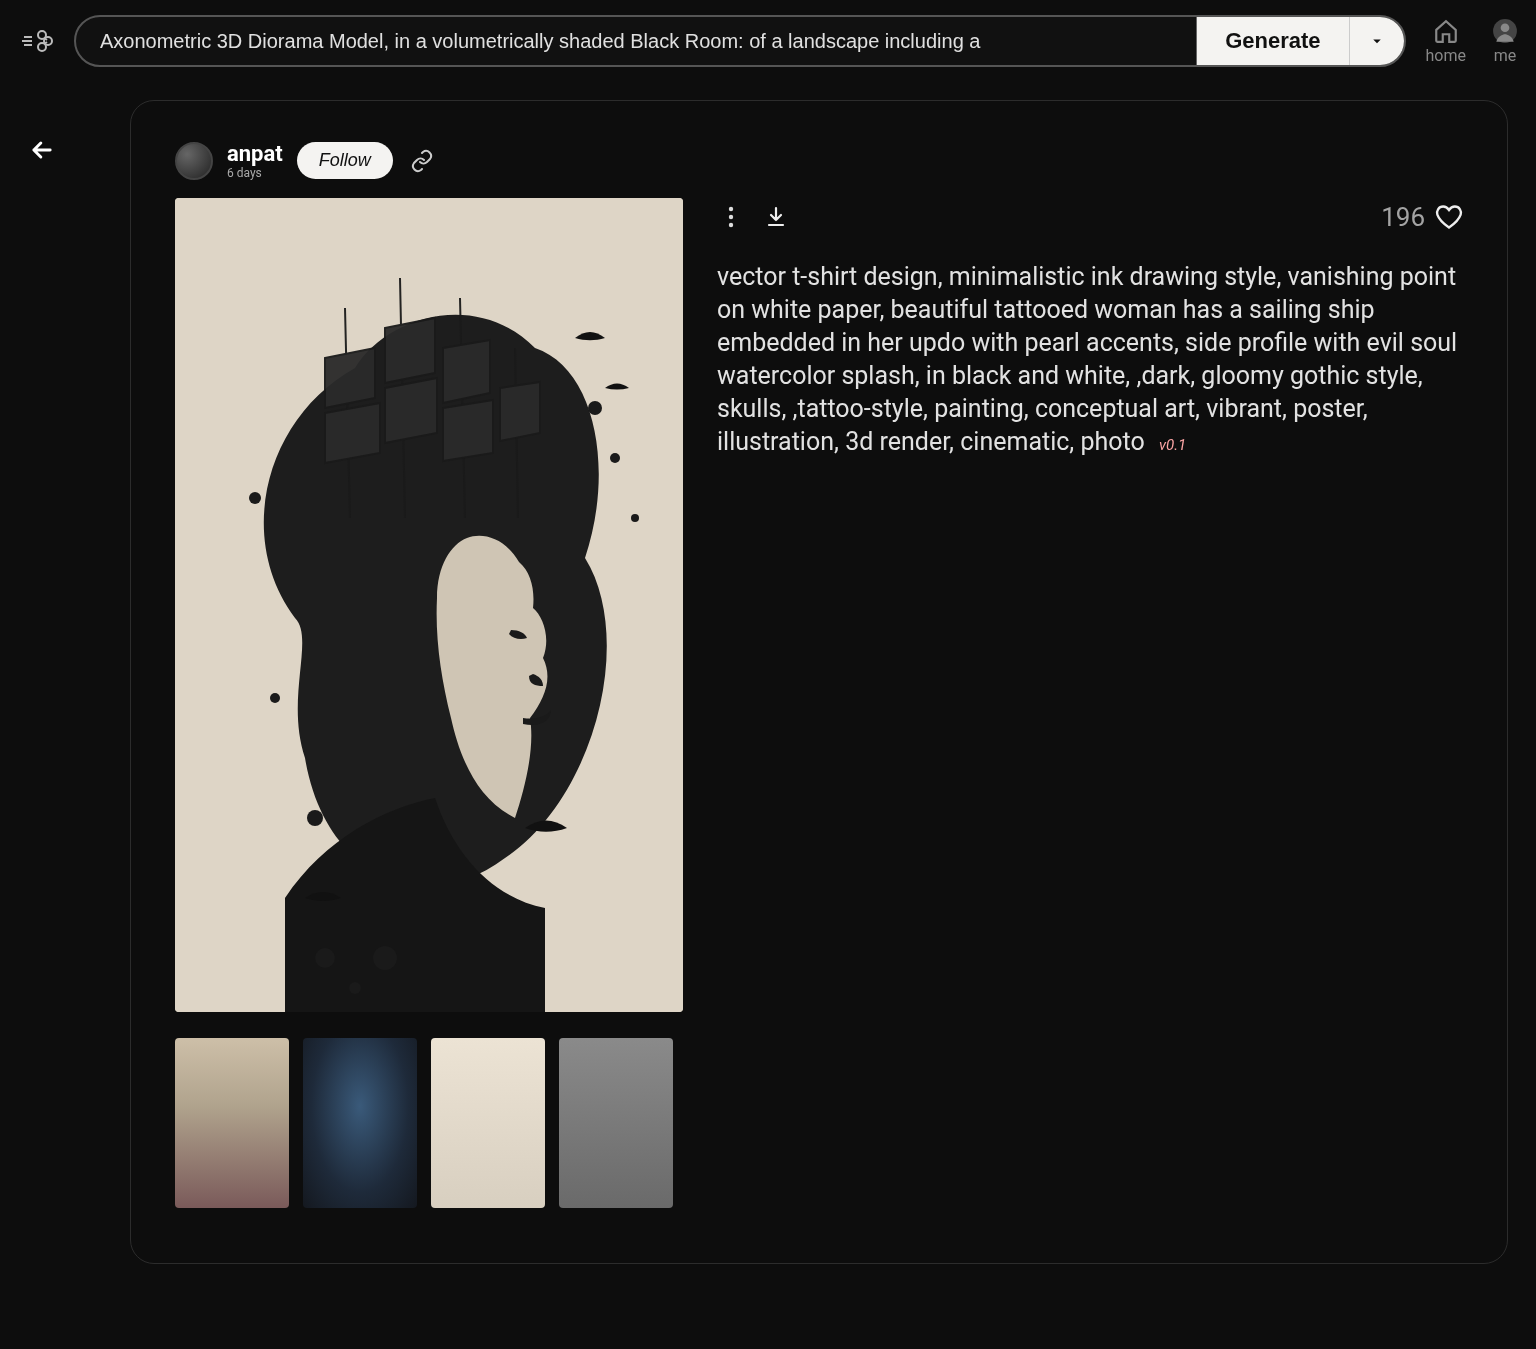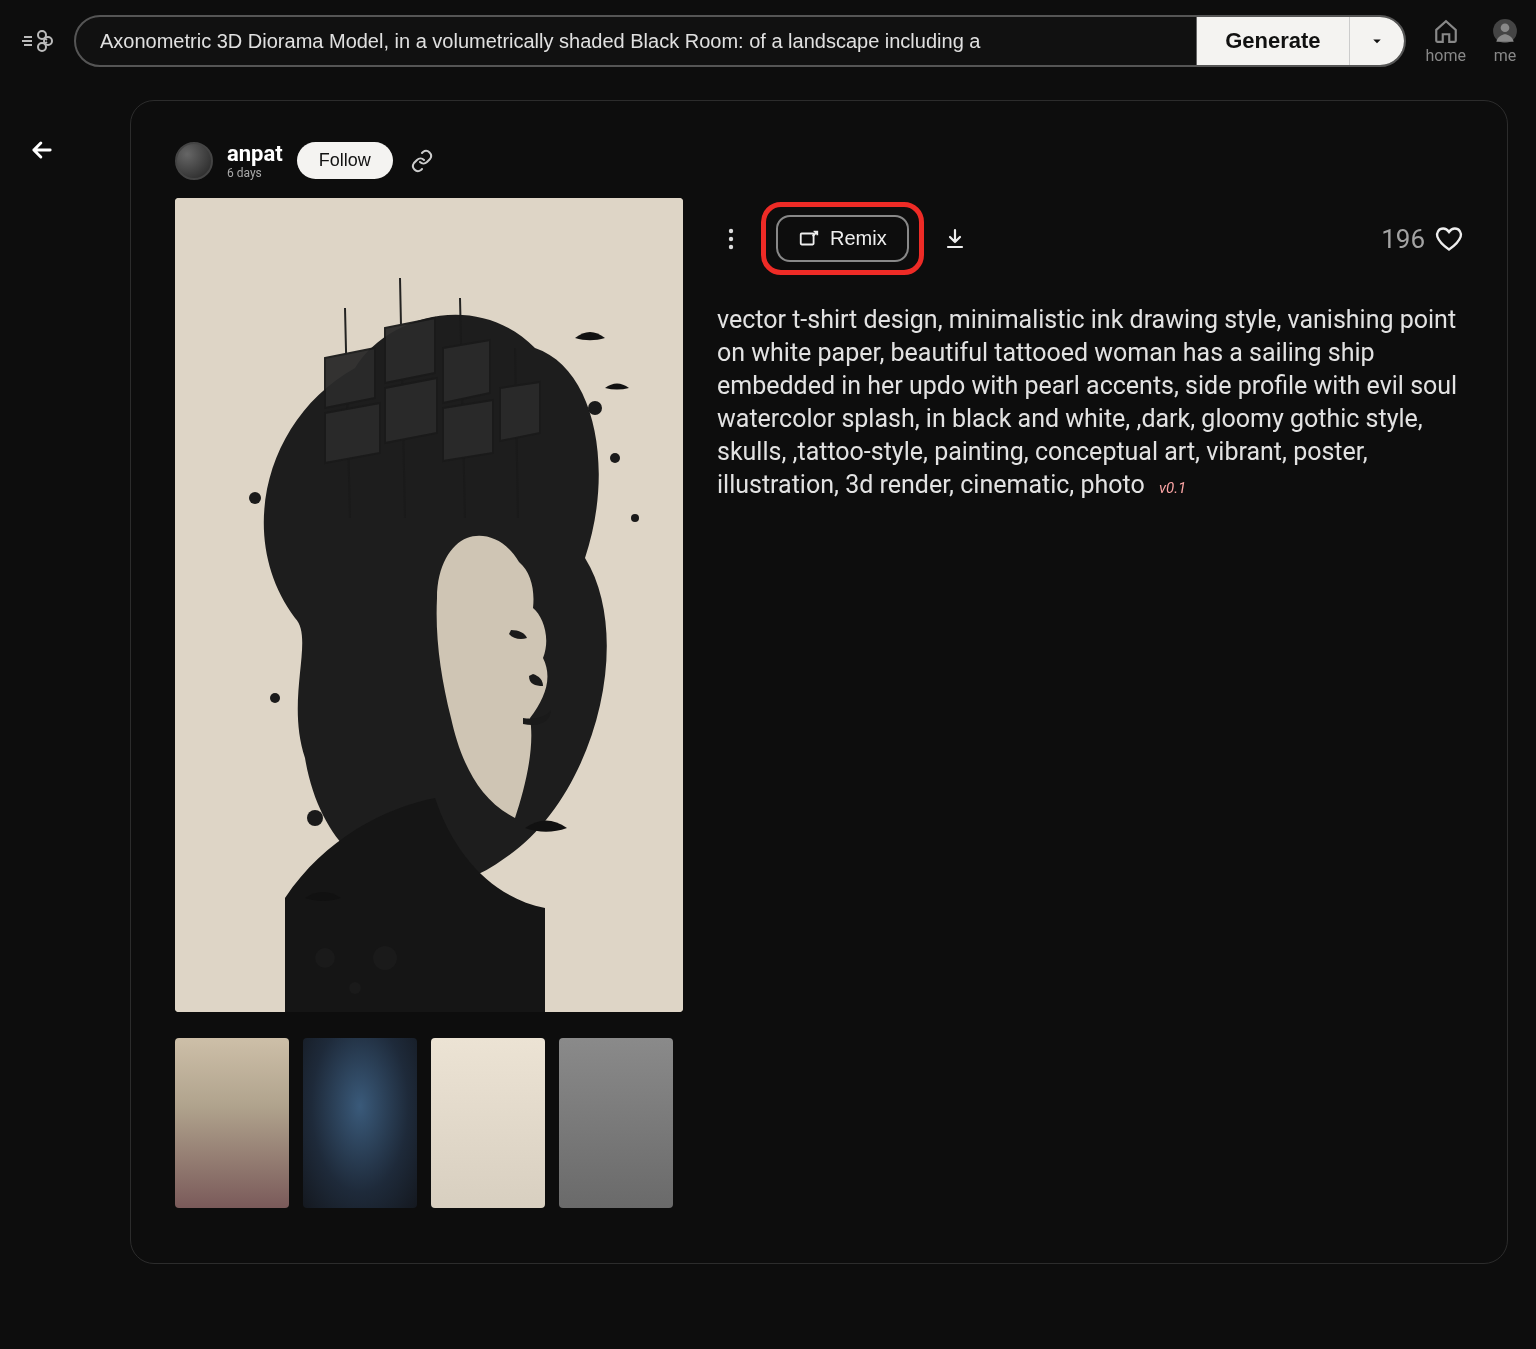--- a/index.html
+++ b/index.html
@@ -101,20 +101,21 @@
   .author-text .time { font-size:12px; color:#aaa; }
   .follow-btn {
     background:#f4f3f1;
     color:#111;
     border:none;
     border-radius:999px;
     padding:8px 22px;
     font-size:18px;
     font-weight:500;
     cursor:pointer;
+    font-style:italic;
   }
   .link-btn { width:30px; height:30px; display:flex; align-items:center; justify-content:center; cursor:pointer; color:#ccc; }
   .content-row { display:flex; gap:34px; }
   .main-image {
     width:508px;
     height:814px;
     background:#ded5c6;
     border-radius:4px;
     position:relative;
     overflow:hidden;
@@ -287,29 +288,20 @@
     </div>
 
     <div class="right-col">
       <div class="actions-row">
         <div class="kebab">
           <svg width="6" height="24" viewBox="0 0 6 24" fill="#ddd">
               <circle cx="3" cy="4" r="2.2"></circle>
               <circle cx="3" cy="12" r="2.2"></circle>
               <circle cx="3" cy="20" r="2.2"></circle>
             </svg>
-        </div>
-        <div class="remix-wrap">
-          <button class="remix-btn">
-            <svg width="22" height="22" viewBox="0 0 24 24" fill="#eee">
-                <rect x="3" y="6" width="14" height="12" rx="1" fill="none" stroke="#eee" stroke-width="2"></rect>
-                <path d="M17 4l4 0 0 4M21 4l-5 5" stroke="#eee" stroke-width="2" fill="none"></path>
-              </svg>
-            <span>Remix</span>
-          </button>
         </div>
         <div class="dl-btn">
           <svg width="24" height="24" viewBox="0 0 24 24" fill="#eee">
               <path d="M12 3v12m0 0l-5-5m5 5l5-5M5 20h14" stroke="#eee" stroke-width="2.2" fill="none" stroke-linecap="round"></path>
             </svg>
         </div>
         <div class="spacer"></div>
         <div class="likes">
           <span>196</span>
           <svg width="28" height="28" viewBox="0 0 24 24" fill="none" stroke="#eee" stroke-width="2">

